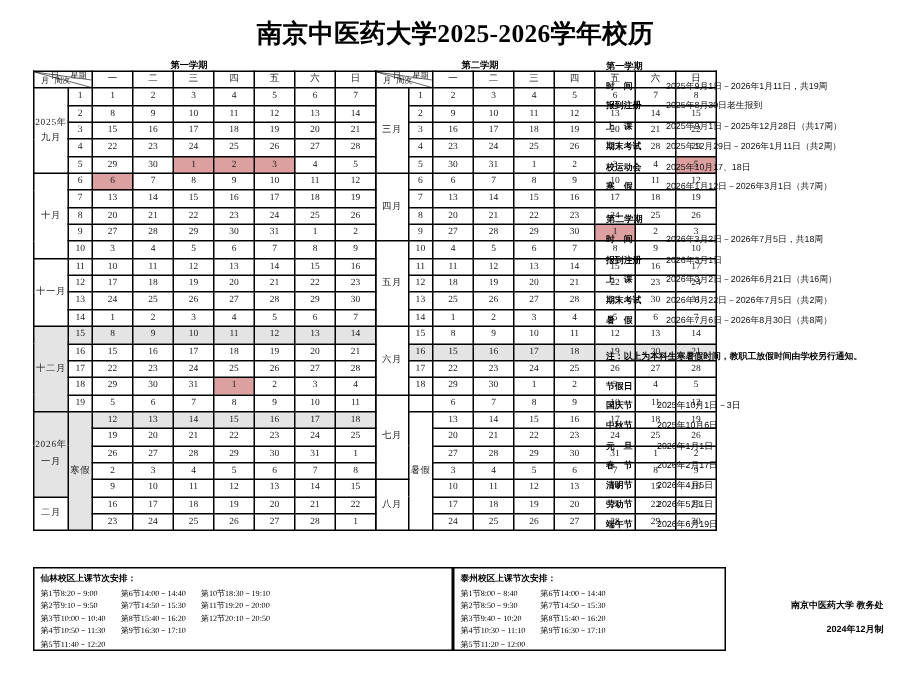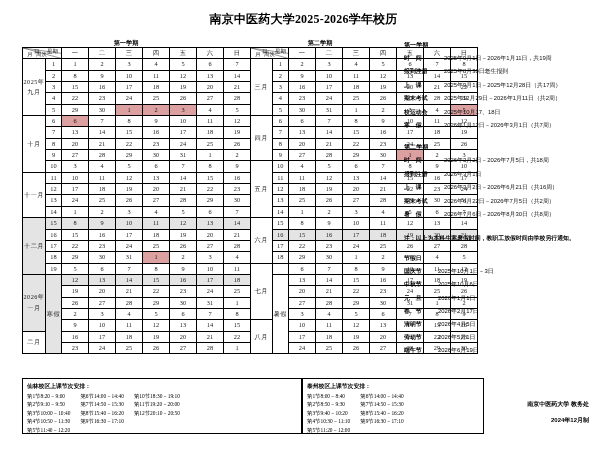--- a/index.html
+++ b/index.html
@@ -7,21 +7,21 @@
     width:607px;height:451px;
     background:#ffffff;
     font-family:"Liberation Sans","DejaVu Sans",sans-serif;
     color:#000;
     overflow:hidden;
     position:relative;
   }
   #page-title{
     position:absolute;top:11px;left:0;width:607px;
     text-align:center;
-    font-weight:bold;font-size:12px;
+    font-weight:bold;font-size:17px;
     font-family:"Liberation Serif","DejaVu Serif",serif;
     letter-spacing:0.2px;
   }
   .sem-caption{
     position:absolute;font-weight:bold;font-size:6.2px;text-align:center;
   }
   #sem1-caption{top:39px;left:96px;width:60px;}
   #sem2-caption{top:39px;left:290px;width:60px;}
 
   

